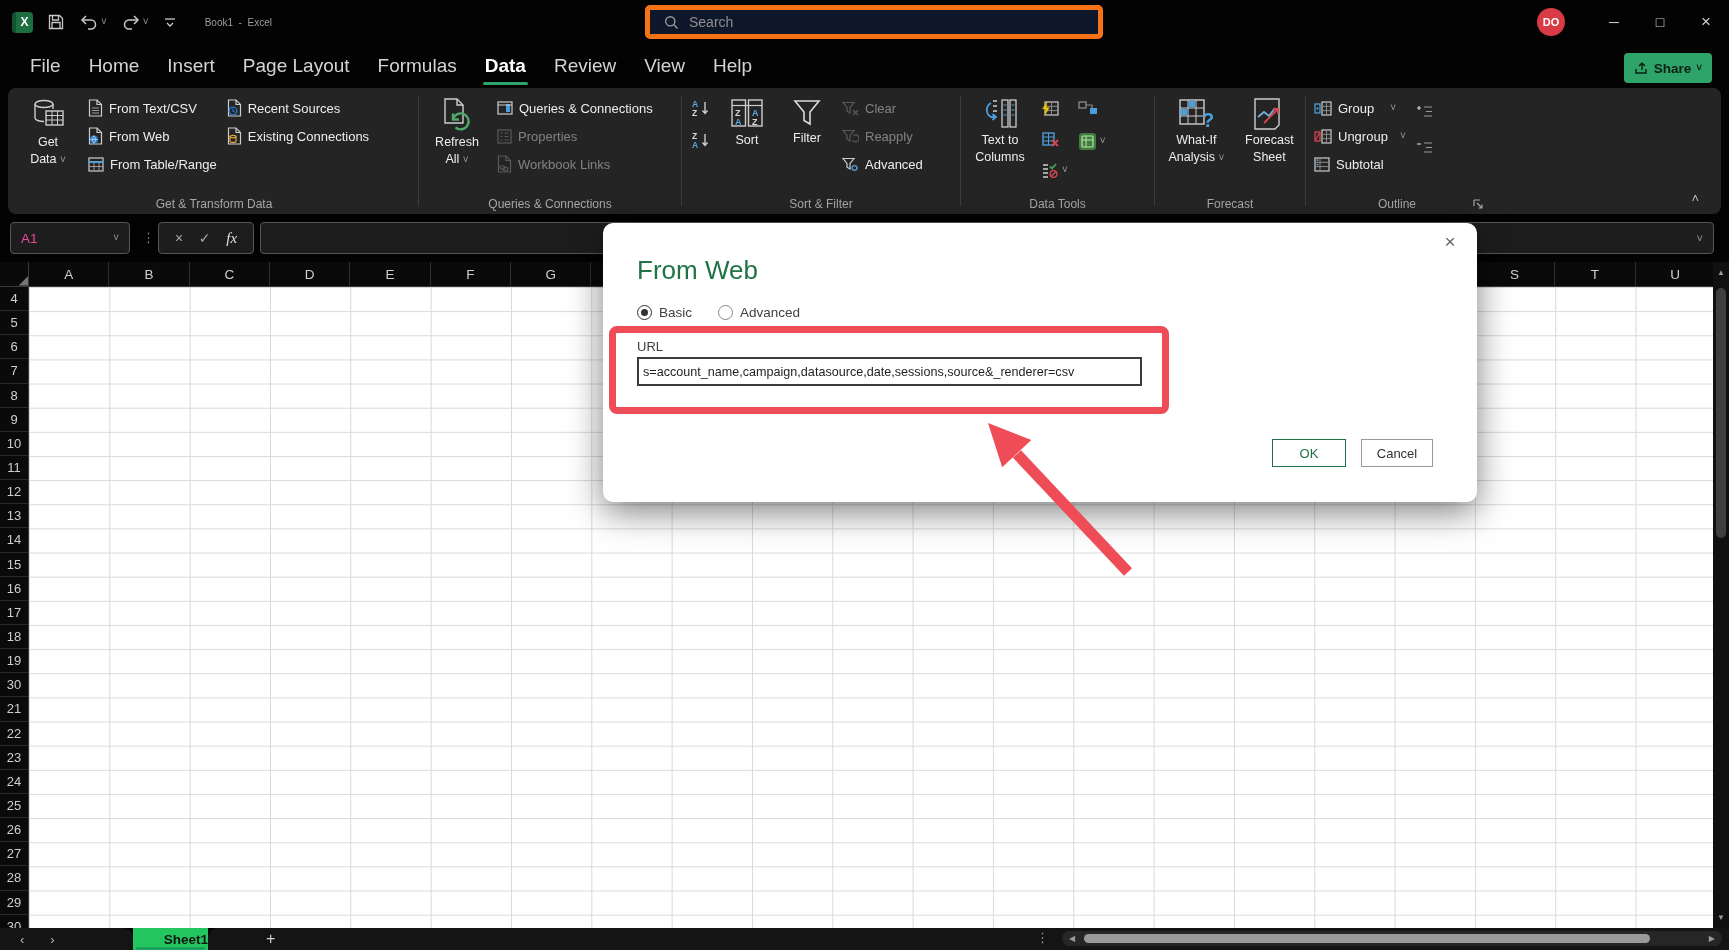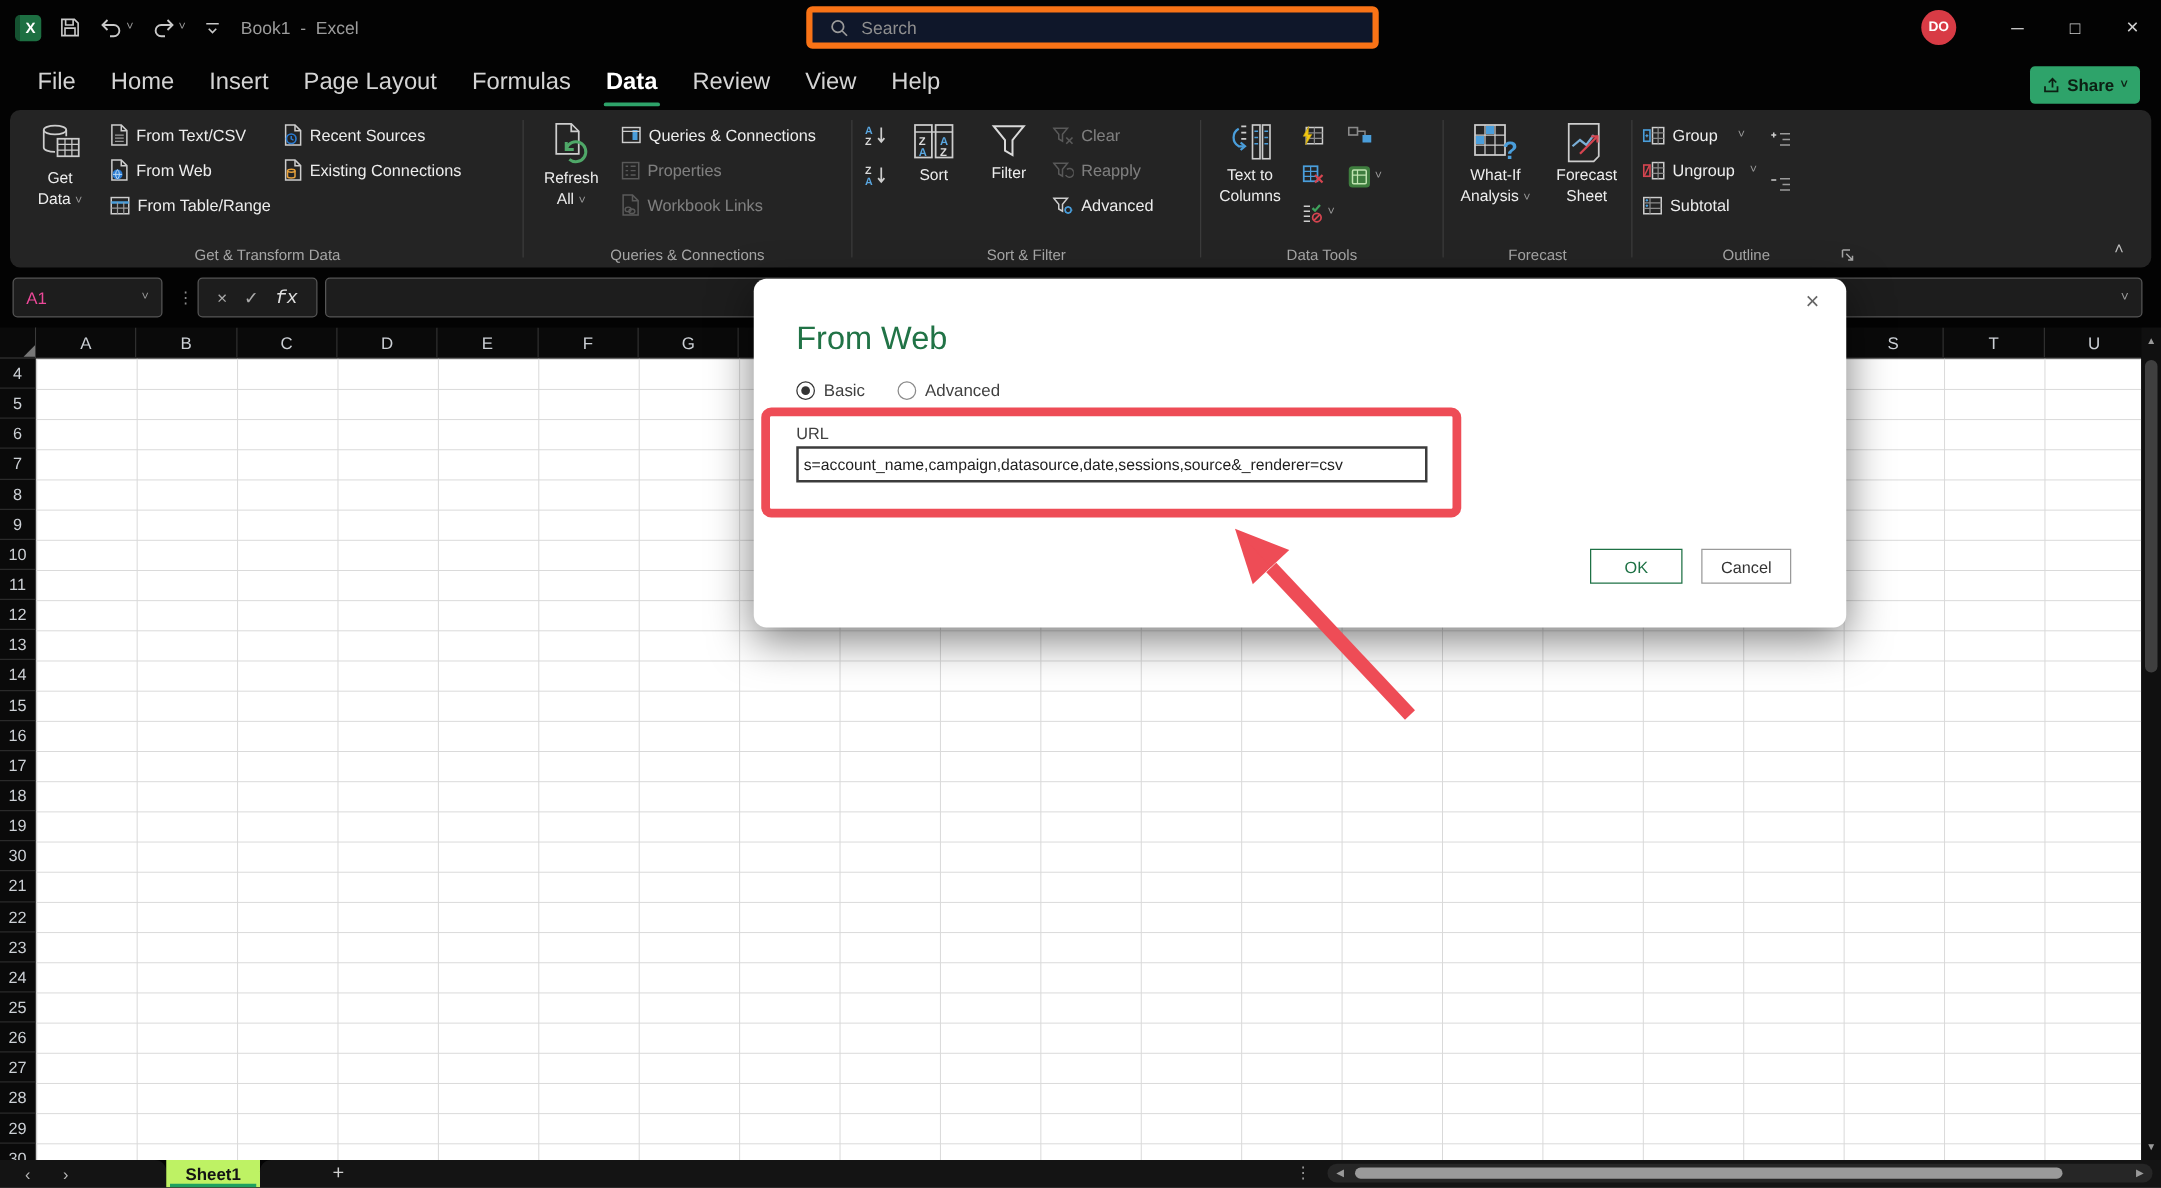--- a/index.html
+++ b/index.html
@@ -7,21 +7,21 @@
   body { font-family:"Liberation Sans", sans-serif; }
   .stage { position:relative; width:1729px; height:950px; background:#030303; overflow:hidden; }
 
   
   .titlebar { position:absolute; left:0; top:0; width:1729px; height:44px; background:#030303; }
   .tb-left { position:absolute; left:12px; top:0; height:44px; display:flex; align-items:center; gap:14px; }
   .app-icon { width:21px; height:21px; background:#1d6f42; border-radius:4px; color:#fff; font-weight:bold;
               font-size:12px; display:flex; align-items:center; justify-content:center; border-left:4px solid #155231; }
   .qat-btn { display:flex; align-items:center; color:#c9c9c9; gap:2px; }
   .chev { color:#9a9a9a; font-size:10px; line-height:1; }
-  .doc-title { color:#9d9d9d; font-size:14px; margin-left:2px; white-space:pre; }
+  .doc-title { color:#9d9d9d; font-size:10px; margin-left:14px; white-space:pre; }
   .search-box { position:absolute; left:645px; top:5px; width:458px; height:34px; background:#0f172a;
                 border:5px solid #f97316; border-radius:5px; display:flex; align-items:center; padding:0 14px; gap:10px; }
   .search-box span { color:#8f8f8f; font-size:14px; }
   .tb-right { position:absolute; right:0; top:0; height:44px; display:flex; align-items:center; }
   .avatar { width:28px; height:28px; border-radius:50%; background:#d83b45; color:#fff; font-size:11px; font-weight:bold;
             display:flex; align-items:center; justify-content:center; margin-right:26px; }
   .win-btn { width:46px; height:44px; display:flex; align-items:center; justify-content:center; color:#cfcfcf; font-size:14px; }
 
   
   .menubar { position:absolute; left:0; top:44px; width:1729px; height:44px; display:flex; align-items:center; padding-left:16px; }
@@ -50,21 +50,21 @@
 
   
   .formulabar { position:absolute; left:0; top:218px; width:1729px; height:40px; }
   .namebox { position:absolute; left:10px; top:4px; width:120px; height:32px; background:#1d1d1d; border:1px solid #565656;
              border-radius:4px; display:flex; align-items:center; padding:0 10px; }
   .namebox .nb-text { color:#ec4899; font-size:13.5px; flex:1; }
   .fb-dots { position:absolute; left:142px; top:12px; color:#8a8a8a; font-size:13px; }
   .fxbox { position:absolute; left:158px; top:4px; width:96px; height:32px; background:#1d1d1d; border:1px solid #565656;
            border-radius:4px; display:flex; align-items:center; justify-content:space-around; padding:0 8px; }
   .fxbox span { color:#a9a9a9; font-size:14px; }
-  .fx-glyph { font-style:italic; font-family:Liberation Mono, monospace; color:#e0e0e0 !important; font-size:15px !important; }
+  .fx-glyph { font-style:italic; font-family:Liberation Serif, serif; color:#e0e0e0 !important; font-size:15px !important; }
   .formula-input { position:absolute; left:260px; top:4px; width:1454px; height:32px; background:#1d1d1d; border:1px solid #565656;
                    border-radius:4px; color:#e8e8e8; font-size:13px; display:flex; align-items:center; padding:0 10px; }
   .fb-chev { position:absolute; right:10px; color:#9a9a9a; font-size:11px; }
 
   
   .corner-cell { position:absolute; left:0; top:262px; width:29px; height:25px; background:#0a0a0a; border-right:1px solid #3a3a3a;
                  border-bottom:1px solid #3a3a3a; display:flex; align-items:flex-end; justify-content:flex-end; }
   .corner-cell span { color:#777; font-size:12px; line-height:12px; }
   .colheads { position:absolute; left:29px; top:262px; width:1684px; height:25px; background:#0a0a0a; display:flex;
               border-bottom:1px solid #3a3a3a; overflow:hidden; }
@@ -79,22 +79,22 @@
   .vscroll { position:absolute; left:1713px; top:262px; width:16px; height:666px; background:#101010; }
   .vscroll .up { position:absolute; top:6px; left:0; right:0; text-align:center; color:#9a9a9a; font-size:8px; }
   .vscroll .dn { position:absolute; bottom:6px; left:0; right:0; text-align:center; color:#9a9a9a; font-size:8px; }
   .vthumb { position:absolute; left:3px; top:26px; width:10px; height:250px; background:#3f3f3f; border-radius:5px; }
 
   
   .sheetbar { position:absolute; left:0; top:928px; width:1729px; height:22px; z-index:40; }
   .sb-left { position:absolute; left:0; top:0; width:133px; height:22px; background:#141414; border-top-right-radius:9px;
              display:flex; align-items:center; gap:26px; padding-left:20px; }
   .sb-left span { color:#b8b8b8; font-size:13px; }
-  .sheet-tab { position:absolute; left:133px; top:0; width:75px; height:22px; background:#bef264; display:flex; align-items:center;
-               justify-content:center; }
+  .sheet-tab { position:absolute; left:133px; top:0; width:75px; height:22px; background:#22c55e; display:flex; align-items:center;
+               justify-content:flex-end; }
   .sheet-tab span { color:#141414; font-size:13.5px; font-weight:bold; }
   .sheet-tab::after { content:""; position:absolute; left:3px; right:3px; bottom:0; height:3px; background:#1ea15f; }
   .sb-right { position:absolute; left:208px; top:0; width:1521px; height:22px; background:#141414; border-top-left-radius:9px; }
   .add-sheet { position:absolute; left:58px; top:0; height:22px; display:flex; align-items:center; color:#d0d0d0; font-size:16px; }
   .sb-dots { position:absolute; left:828px; top:2px; color:#9a9a9a; font-size:13px; }
   .hscroll { position:absolute; left:854px; top:3px; width:660px; height:15px; background:#262626; border-radius:8px; }
   .hscroll .lt { position:absolute; left:7px; top:3px; color:#9a9a9a; font-size:8px; }
   .hscroll .rt { position:absolute; right:7px; top:3px; color:#9a9a9a; font-size:8px; }
   .hthumb { position:absolute; left:22px; top:3px; width:566px; height:9px; background:#9a9a9a; border-radius:5px; }
 

